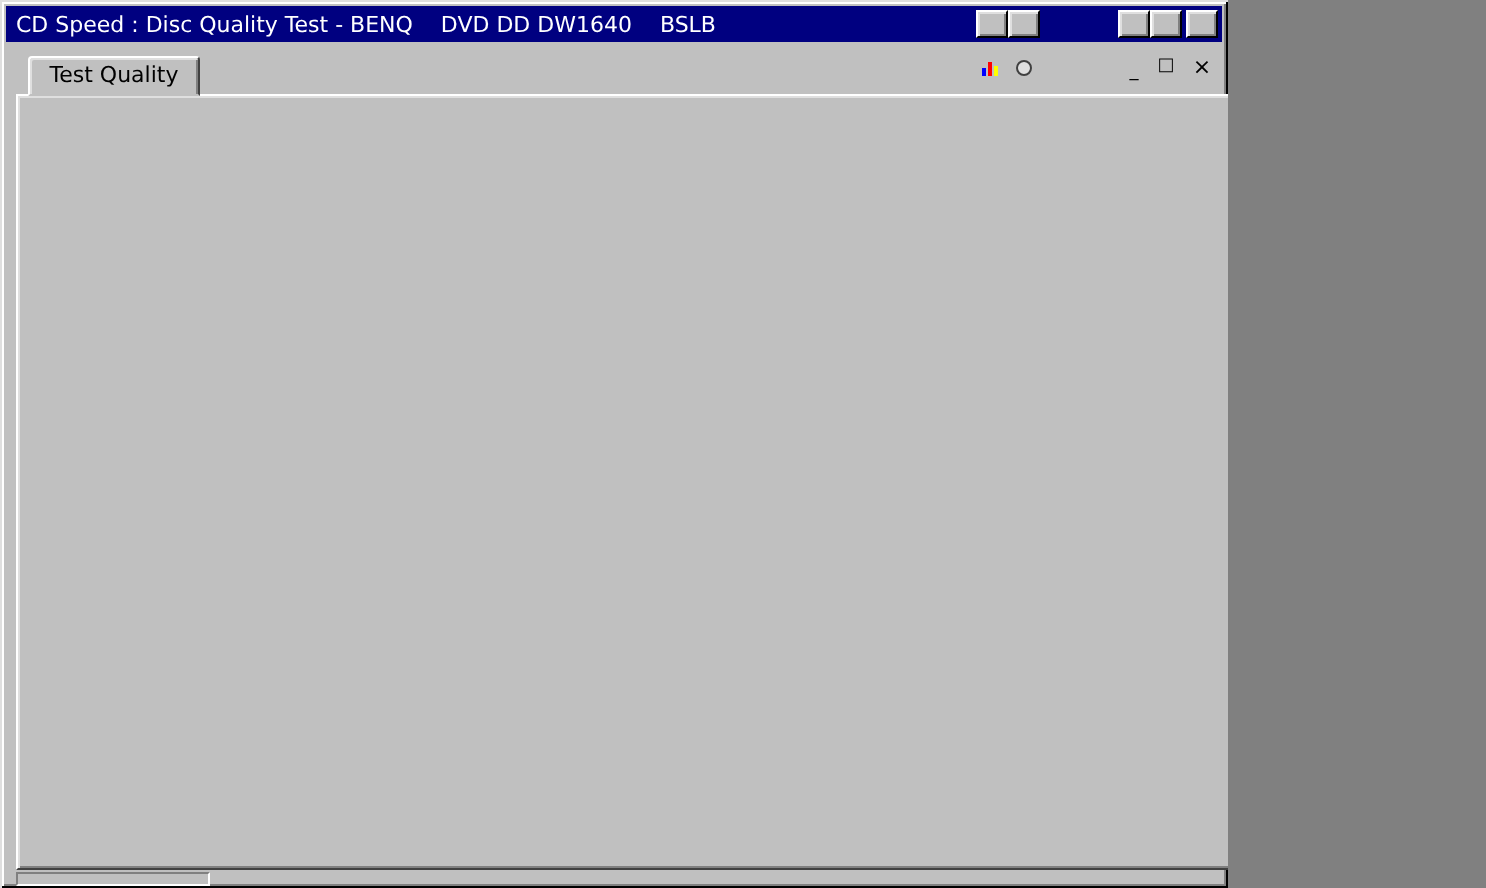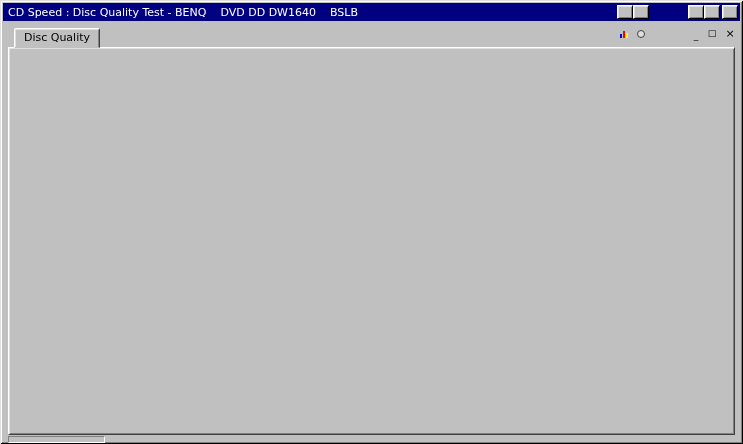--- a/index.html
+++ b/index.html
@@ -1,18 +1,18 @@
 <!DOCTYPE html>
 <html><head>
 <meta charset="utf-8">
 <style>
   *{margin:0;padding:0;box-sizing:border-box;}
   html,body{background:#808080;}
   body{font-family:"DejaVu Sans","Liberation Sans",sans-serif;font-size:11px;color:#000;}
-  #window{position:relative;width:743px;height:444px;background:#c0c0c0;
+  #window{position:relative;width:614px;height:444px;background:#c0c0c0;
     box-shadow:inset 1px 1px 0 #dfdfdf, inset -1px -1px 0 #000, inset 2px 2px 0 #fff, inset -2px -2px 0 #808080;
     overflow:hidden;}
   
   .titlebar{position:absolute;left:3px;top:3px;right:3px;height:18px;background:#000080;color:#fff;
     display:flex;align-items:center;padding-left:5px;white-space:pre;font-size:11px;}
   .tb-btn{position:absolute;top:2px;width:16px;height:14px;background:#c0c0c0;
     border:1px solid;border-color:#fff #000 #000 #fff;
     box-shadow:inset 1px 1px 0 #dfdfdf, inset -1px -1px 0 #808080;
     font-size:9px;line-height:11px;text-align:center;color:#000;cursor:default;}
   .tb-btn .glyph{display:block;line-height:11px;}
@@ -90,21 +90,21 @@
     </div>
     <div class="tb-btn" style="right:20px;">
       <span class="glyph">□</span>
     </div>
     <div class="tb-btn" style="right:2px;">
       <span class="glyph" style="font-size:11px;">×</span>
     </div>
   </div>
 
   <div class="tab">
-    <span>Disc Quality</span>
+    <span>Test Quality</span>
   </div>
   <div class="page"></div>
 
   <div class="recorded">recorded with TEAC    DV-W516E    v1.0D</div>
 
   <div class="chart" id="chart1" style="left:26px;top:63px;width:530px;height:144px;">
     <div class="yl" style="left:0;top:0;width:30px;height:132px;">
         <span>50</span>
         <span>40</span>
         <span>30</span>

